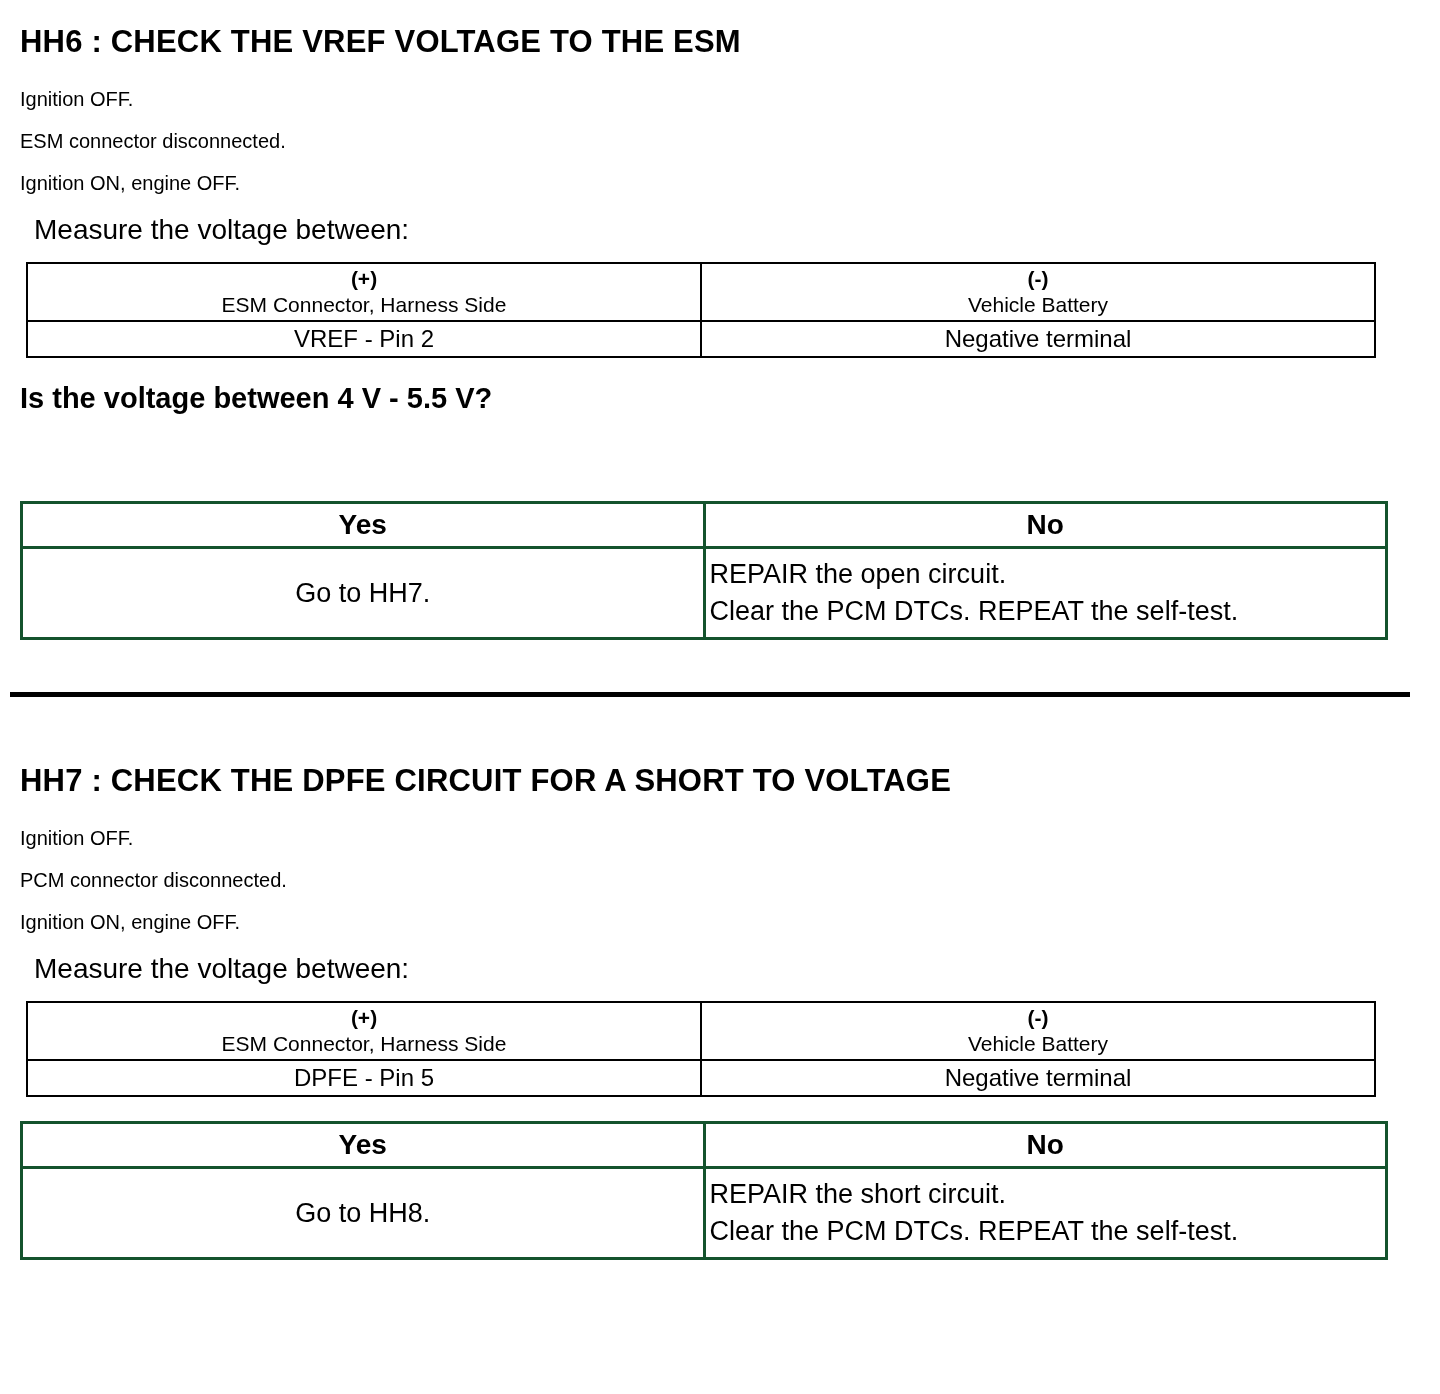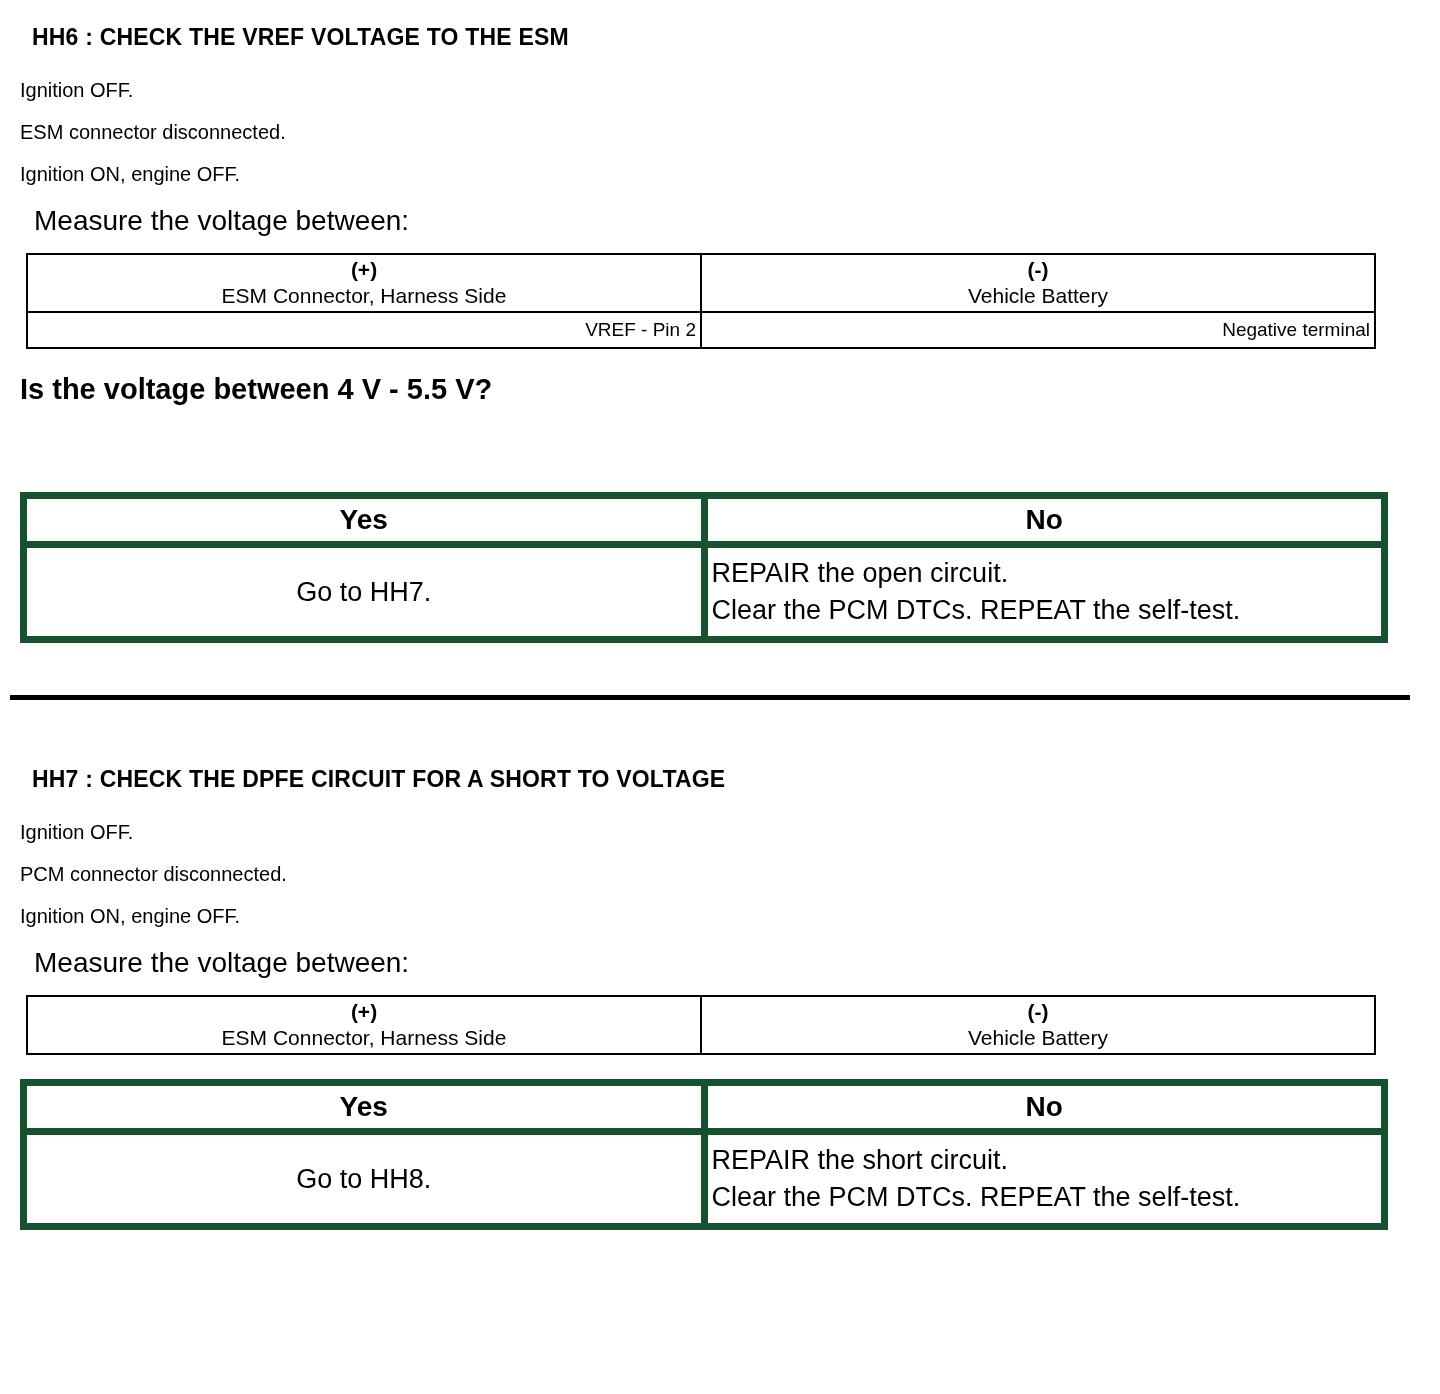--- a/index.html
+++ b/index.html
@@ -10,23 +10,23 @@
     font-family: "Liberation Sans", sans-serif;
   }
   .page {
     width: 1440px;
     min-height: 1394px;
     box-sizing: border-box;
     padding: 16px 20px 10px 20px;
     background: #ffffff;
   }
   .section-heading {
-    font-size: 23px;
-    font-weight: bold;
-    margin: 8px 0 28px 12px;
+    font-size: 31px;
+    font-weight: bold;
+    margin: 8px 0 28px 0;
     letter-spacing: 0.2px;
   }
   .step {
     font-size: 20px;
     font-weight: normal;
     margin: 0 0 19px 0;
   }
   .measure-intro {
     font-size: 28px;
     margin: 10px 0 16px 14px;
@@ -53,37 +53,36 @@
     font-size: 21px;
     line-height: 26px;
   }
   .th-line {
     font-weight: normal;
     font-size: 21px;
     line-height: 26px;
   }
   table.measure-table td.measure-value {
     height: 30px;
-    font-size: 19px;
-    text-align: right;
+    font-size: 24px;
   }
   .question {
     font-size: 29px;
     font-weight: bold;
     margin: 8px 0 86px 0;
   }
   table.result-table {
     border-collapse: collapse;
     width: 1368px;
     margin: 0 0 52px 0;
     table-layout: fixed;
   }
   table.result-table th,
   table.result-table td {
-    border: 7px solid #14532d;
+    border: 3px solid #14532d;
     vertical-align: middle;
   }
   table.result-table th {
     font-size: 28px;
     font-weight: bold;
     text-align: center;
     height: 40px;
     padding: 1px 4px;
   }
   table.result-table td.yes-cell {
@@ -174,20 +173,24 @@
           <tr>
         <th>
           <div class="th-line-bold">(+)</div>
           <div class="th-line">ESM Connector, Harness Side</div>
         </th>
         <th>
           <div class="th-line-bold">(-)</div>
           <div class="th-line">Vehicle Battery</div>
         </th>
       </tr>
+      <tr>
+        <td class="measure-value">DPFE - Pin 5</td>
+        <td class="measure-value">Negative terminal</td>
+      </tr>
     </tbody>
       </table>
 
 
     <table class="result-table">
       <tbody>
           <tr>
         <th>Yes</th>
         <th>No</th>
       </tr>

